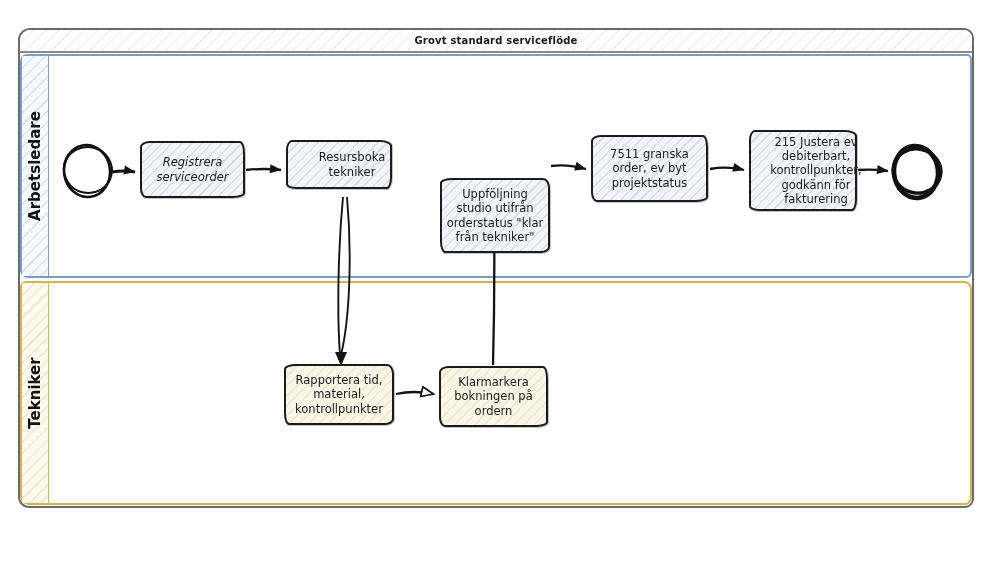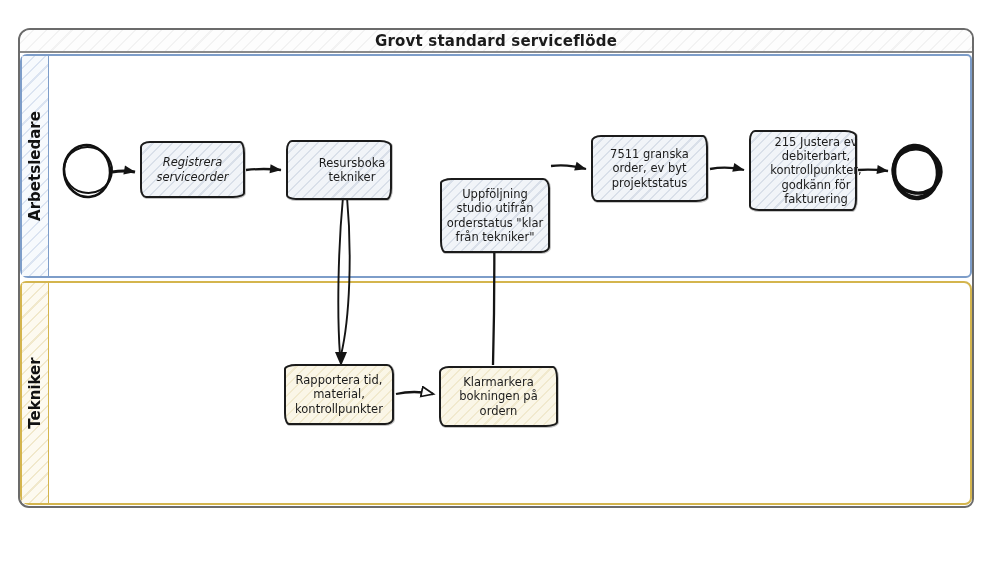--- a/index.html
+++ b/index.html
@@ -10,21 +10,21 @@
   
   .pool{
     position:absolute;left:18px;top:28px;width:956px;height:480px;
     border:2.5px solid #6b6b6b;border-radius:12px 10px 9px 11px;
     background:#ffffff;box-sizing:border-box;
   }
   .pool-title{
     position:absolute;left:0;top:0;width:100%;height:23px;box-sizing:border-box;
     border-bottom:2px solid #8a8a8a;border-radius:10px 9px 0 0;
     display:flex;align-items:center;justify-content:center;
-    font-size:15px;font-weight:bold;letter-spacing:.2px;
+    font-size:10px;font-weight:bold;letter-spacing:.2px;
     background-color:#fdfdfd;
     background-image:repeating-linear-gradient(135deg,rgba(150,150,150,.10) 0 1.5px,transparent 1.5px 9px);
   }
   .lane{position:absolute;box-sizing:border-box;background:#ffffff;}
   .lane-blue{
     left:20px;top:54px;width:952px;height:224px;
     border:2px solid #7d9dc9;border-radius:7px 5px 6px 8px;
   }
   .lane-yellow{
     left:20px;top:281px;width:952px;height:224px;
@@ -61,26 +61,26 @@
     background-image:repeating-linear-gradient(135deg,rgba(108,130,165,.18) 0 1.5px,transparent 1.5px 7px);
   }
   .task.fill-cream{
     background-color:#faf6e7;
     background-image:repeating-linear-gradient(135deg,rgba(200,175,90,.18) 0 1.5px,transparent 1.5px 7px);
   }
   .r1{border-radius:10px 5px 12px 6px / 6px 12px 5px 10px;}
   .r2{border-radius:6px 12px 5px 10px / 10px 6px 12px 5px;padding-left:28px;}
   .r3{border-radius:12px 7px 9px 5px / 5px 10px 6px 12px;}
   #task-registrera{left:140px;top:141px;width:105px;height:57px;font-style:italic;}
-  #task-resursboka{left:286px;top:140px;width:106px;height:60px;justify-content:center;}
+  #task-resursboka{left:286px;top:140px;width:106px;height:49px;justify-content:center;}
   #task-uppfoljning{left:440px;top:130px;width:110px;height:75px;margin-top:48px;}
   #task-granska{left:591px;top:135px;width:117px;height:67px;}
   #task-justera{left:749px;top:130px;width:108px;height:81px;}
   #task-rapportera{left:284px;top:364px;width:110px;height:61px;}
-  #task-klarmarkera{left:439px;top:366px;width:119px;height:61px;}
+  #task-klarmarkera{left:439px;top:366px;width:109px;height:61px;}
   
   .edges{position:absolute;left:0;top:0;width:1002px;height:564px;pointer-events:none;}
 </style>
 </head>
 <body>
 
 <div class="canvas">
 
   <div class="pool">
     <div class="pool-title">Grovt standard serviceflöde</div>

